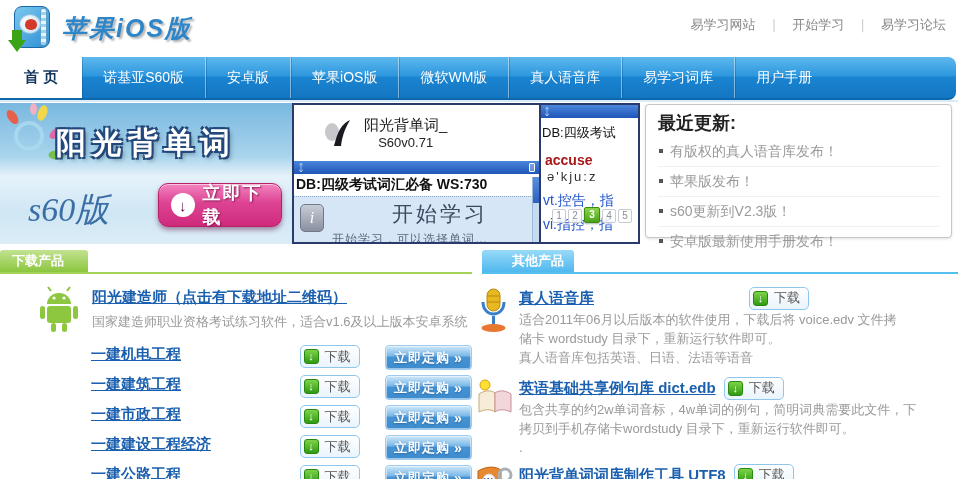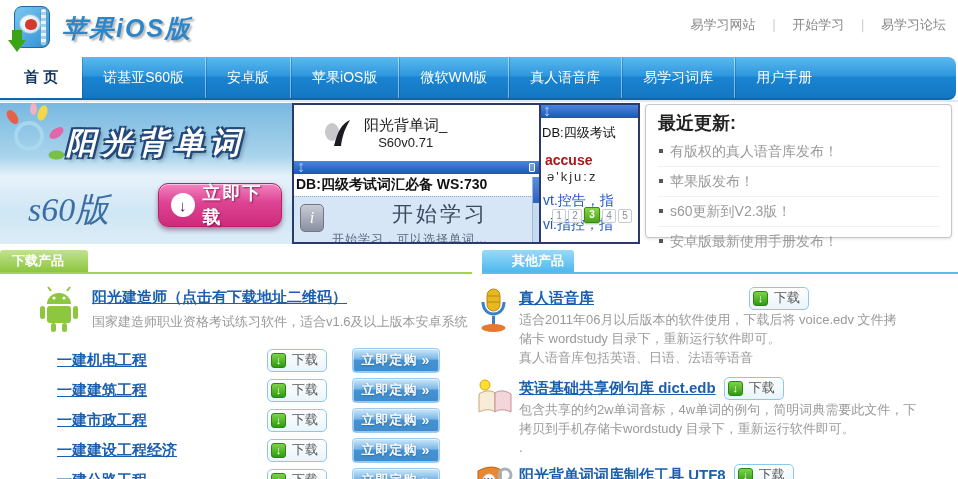--- a/index.html
+++ b/index.html
@@ -37,22 +37,22 @@
   .carousel { display:flex; height:141px; margin-top:1px; }
   .banner { position:relative; width:292px; height:141px; overflow:hidden;
     background:linear-gradient(180deg,#79b8e0 0%,#a9d4ec 38%,#e6f2fa 52%,#cfe6f4 78%,#dcedf7 100%); }
   .swirl { position:absolute; left:14px; top:18px; width:30px; height:30px; border:4px solid #aadaf0; border-radius:50%; opacity:.85; }
   .petal { position:absolute; width:9px; height:16px; border-radius:50%; }
   .p1 { left:8px; top:6px;  background:#e8604a; transform:rotate(-35deg); }
   .p2 { left:38px; top:2px; background:#f0d84a; transform:rotate(20deg); }
   .p3 { left:52px; top:22px; background:#e068a8; transform:rotate(55deg); }
   .p4 { left:52px; top:44px; background:#78c048; transform:rotate(90deg); }
   .p5 { left:30px; top:0px;  background:#f2b0c4; transform:rotate(0deg); width:7px; height:12px; }
-  .banner-title { position:absolute; left:66px; top:20px; font-size:30px; font-weight:bold; color:#fff; letter-spacing:6px;
-    text-shadow:-2px -2px 0 #23497c,2px -2px 0 #23497c,-2px 2px 0 #23497c,2px 2px 0 #23497c,3px 3px 4px rgba(0,0,0,.35);font-style:italic; }
+  .banner-title { position:absolute; left:56px; top:20px; font-size:30px; font-weight:bold; color:#fff; letter-spacing:6px;
+    text-shadow:-2px -2px 0 #23497c,2px -2px 0 #23497c,-2px 2px 0 #23497c,2px 2px 0 #23497c,3px 3px 4px rgba(0,0,0,.35); }
   .banner-edition { position:absolute; left:28px; top:84px; font-size:34px; font-style:italic; color:#3b6ea5;
     font-family:"Liberation Serif","DejaVu Serif",serif; }
   .banner-btn { position:absolute; left:158px; top:80px; width:124px; height:44px; border-radius:10px; cursor:pointer;
     background:linear-gradient(180deg,#f284c0 0%,#dd4392 45%,#cf2a7c 100%); border:1px solid #b82068;
     box-shadow:0 3px 5px rgba(90,10,60,.45), inset 0 1px 0 rgba(255,255,255,.5); display:flex; align-items:center; }
   .banner-btn .circ { width:24px; height:24px; border-radius:50%; background:#fff; margin:0 8px 0 12px;
     display:flex; align-items:center; justify-content:center; color:#5a1040; font-weight:bold; font-size:15px; }
   .banner-btn .lbl { color:#fff; font-size:18px; font-weight:bold; letter-spacing:2px; text-shadow:1px 1px 2px #8c1454; }
 
   
@@ -115,21 +115,21 @@
   .col-left { width:472px; }
   .col-right { flex:1; overflow:hidden; padding-left:3px; }
 
   a.plink { color:#1b5faf; font-weight:bold; font-size:15px; text-decoration:underline; cursor:pointer; white-space:nowrap; }
   .desc { font-size:13px; color:#9a9a9a; }
 
   .product-head { display:flex; margin:11px 0 0 36px;align-items:center; }
   .product-head .txt { margin-left:10px; }
   .product-head .desc { margin-top:6px; }
 
-  .dl-row { display:flex; align-items:center; height:30px; padding-left:57px; }
+  .dl-row { display:flex; align-items:flex-start; height:30px; padding-left:91px; }
   .dl-row a.plink { width:210px; }
 
   .dl-btn { display:inline-flex; align-items:center; height:23px; padding:0 8px 0 3px; cursor:pointer;
     background:linear-gradient(180deg,#ffffff,#e9f4fc); border:1px solid #8fc7ec; border-radius:5px; flex:none; }
   .dl-btn .g-ic { width:15px; height:15px; border-radius:3px; background:linear-gradient(180deg,#7ed348,#2f9a12);
     border:1px solid #27880e; color:#fff; font-size:11px; font-weight:bold; text-align:center; line-height:13px; margin-right:6px; }
   .dl-btn .dl-lbl { font-size:13px; color:#555; }
 
   .order-btn { display:inline-flex; align-items:center; justify-content:center; width:88px; height:25px; margin-left:25px; cursor:pointer;
     background:linear-gradient(180deg,#cfe8f9 0%,#7db9e8 42%,#4593d4 50%,#3e8ccc 100%);

